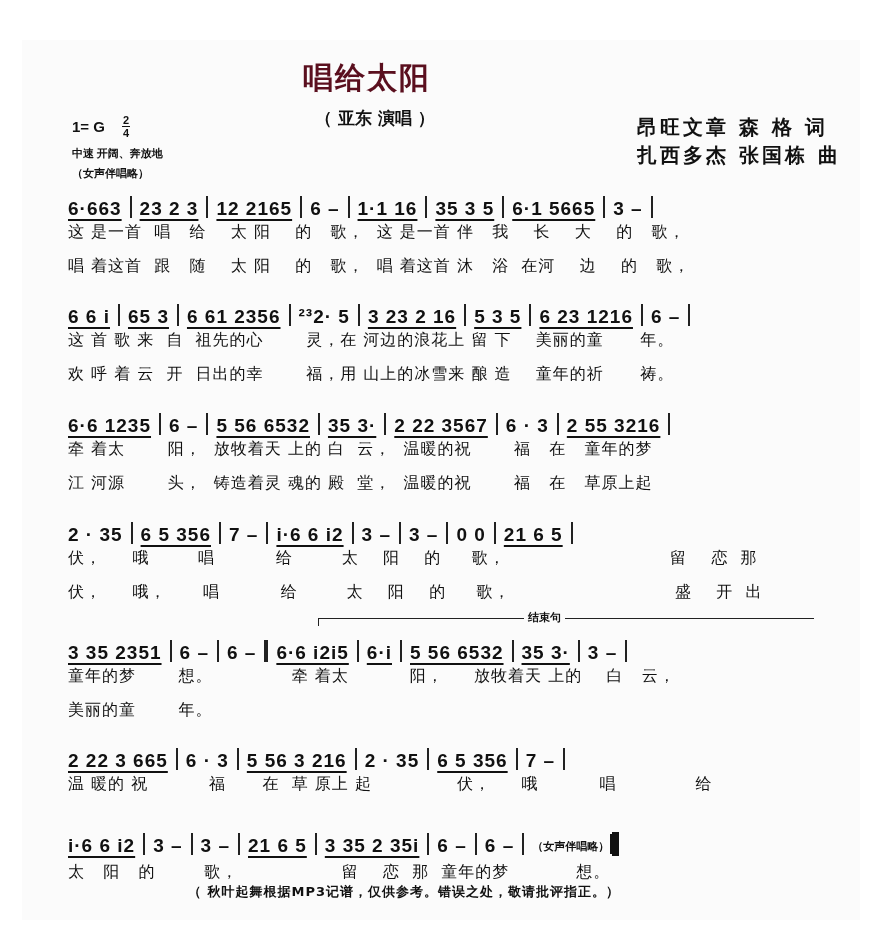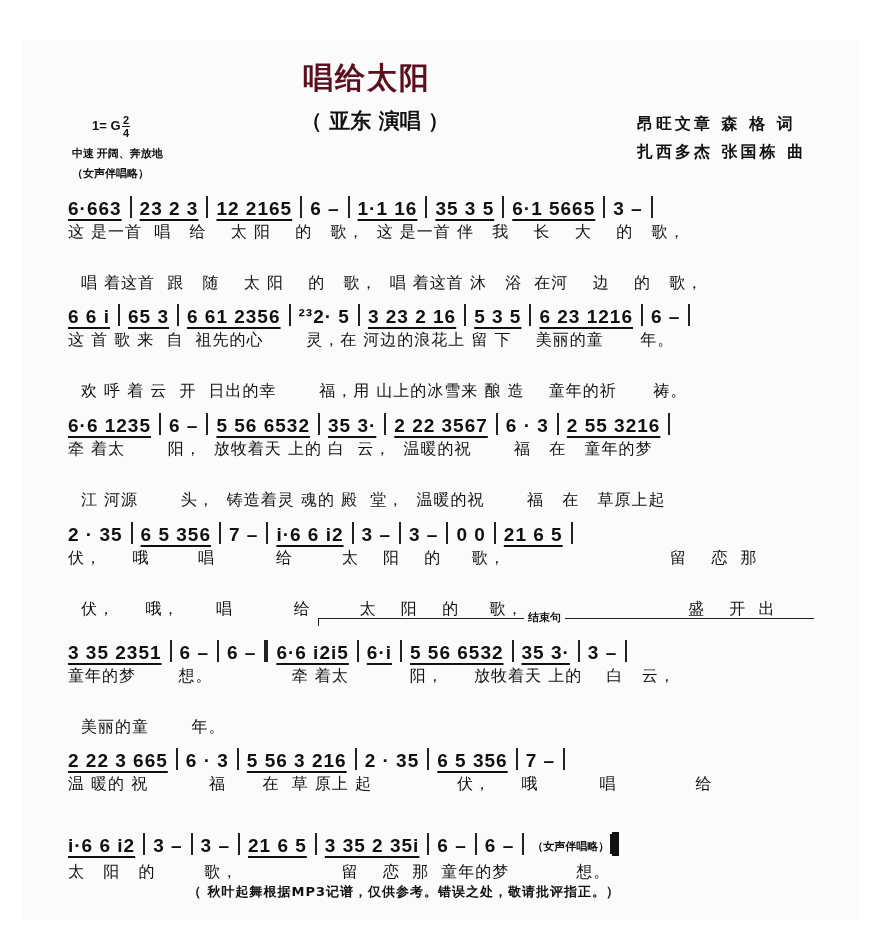--- a/index.html
+++ b/index.html
@@ -1,33 +1,33 @@
 <!DOCTYPE html>
 <html><head>
 <meta charset="utf-8">
 <style>
   html, body { margin:0; padding:0; }
   body { width:882px; height:951px; background:#ffffff; position:relative; overflow:hidden; font-family:"DejaVu Sans", sans-serif; color:#111; }
   .sheet { position:absolute; left:22px; top:40px; width:838px; height:880px; background:#fbfbfb; }
   .title { position:absolute; left:0; width:734px; top:58px; text-align:center; font-size:30px; font-weight:bold; color:#5a0f1e; letter-spacing:2px; }
-  .performer { position:absolute; left:0; width:750px; top:107px; text-align:center; font-size:21px; font-weight:bold; }
-  .key { position:absolute; left:72px; top:118px; font-size:13px; font-weight:bold; font-family:"Liberation Sans", sans-serif;margin-left:20px; }
+  .performer { position:absolute; left:0; width:750px; top:107px; text-align:center; font-size:17px; font-weight:bold; }
+  .key { position:absolute; left:72px; top:118px; font-size:15px; font-weight:bold; font-family:"Liberation Sans", sans-serif; }
   .frac { position:absolute; left:122px; top:114px; font-size:11px; font-weight:bold; text-align:center; line-height:12px; font-family:"Liberation Sans", sans-serif; }
   .frac .num { border-bottom:1px solid #111; padding:0 1px; }
   .tempo { position:absolute; left:72px; top:146px; font-size:11px; font-weight:bold;font-family:Liberation Serif, serif; }
   .note-top { position:absolute; left:72px; top:166px; font-size:11px; font-weight:bold; }
-  .credit { position:absolute; left:637px; font-size:16px; font-weight:bold; letter-spacing:3px; }
+  .credit { position:absolute; left:637px; font-size:20px; font-weight:bold; letter-spacing:3px; }
   .row { position:absolute; left:68px; width:760px; }
   .notes { position:absolute; left:0; top:0; height:30px; white-space:pre; font-family:"Liberation Sans", sans-serif; font-size:19px; font-weight:bold; letter-spacing:1px;text-align:right; }
   .notes .m { display:inline-block; }
   .bar { display:inline-block; width:2px; height:22px; background:#222; vertical-align:-3px; margin:0 8px; }
   .ulbase { text-decoration: underline; text-decoration-thickness:2px; text-underline-offset:4px; }
   .lyr { position:absolute; left:0; font-family:"DejaVu Serif", serif; font-size:16px; white-space:pre; letter-spacing:1px; }
   .l1 { top:26px; }
-  .l2 { top:77px;margin-left:13px; }
+  .l2 { top:60px; }
   .endline { position:absolute; left:318px; top:618px; width:496px; height:1px; background:#222; }
   .endline-tick { position:absolute; left:318px; top:618px; width:1px; height:8px; background:#222; }
   .endlabel { position:absolute; left:524px; top:610px; padding:0 4px; background:#fbfbfb; font-size:11px; font-weight:bold; }
   .footer { position:absolute; left:188px; top:883px; font-size:13px; font-weight:bold; letter-spacing:1px; }
   .chorus-note { font-family:"DejaVu Sans", sans-serif; font-size:11px; font-weight:bold; letter-spacing:0; vertical-align:2px; }
   .final-bar { display:inline-block; width:5px; height:24px; background:#111; vertical-align:-4px; margin-left:3px; border-left:2px solid #111; box-shadow:-4px 0 0 -2px #111; }
 </style>
 </head>
 <body>
 

